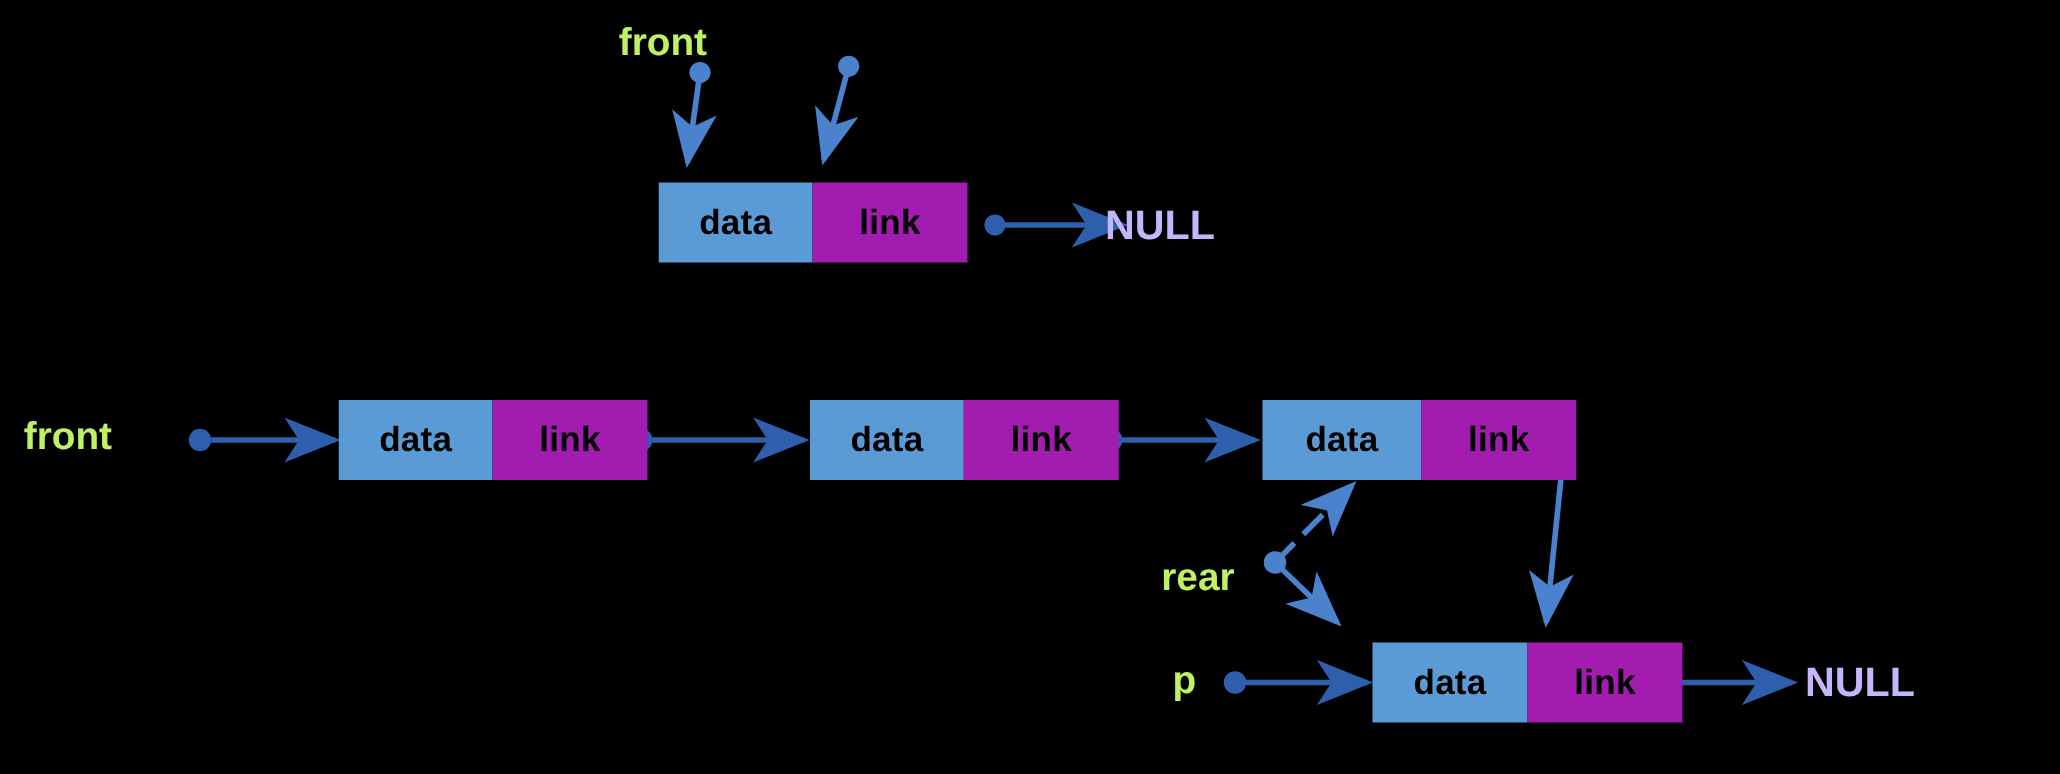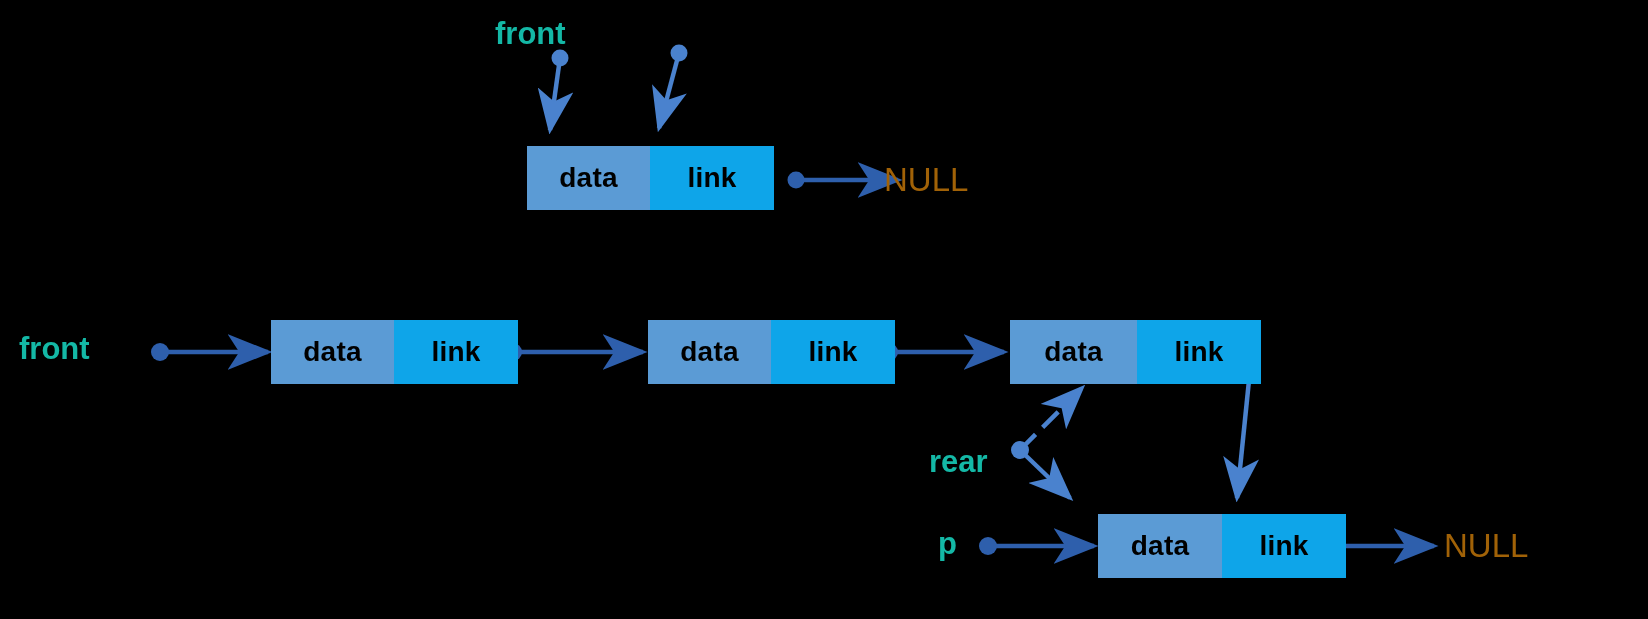--- a/index.html
+++ b/index.html
@@ -3,23 +3,23 @@
 <meta charset="utf-8">
 <style>
   html,body{margin:0;padding:0;background:#000;}
   body{width:1648px;height:619px;overflow:hidden;font-family:"Liberation Sans",sans-serif;}
   #stage{position:relative;width:1648px;height:619px;background:#000;}
   svg#wires{position:absolute;left:0;top:0;width:1648px;height:619px;overflow:visible;}
   .node{position:absolute;display:flex;height:64px;}
   .cell{display:flex;align-items:center;justify-content:center;
         font-size:28px;font-weight:700;color:#000;letter-spacing:.2px;}
   .cell.data{background:#5B9BD5;}
-  .cell.link{background:#0ea5e9;}
-  .ptr-label{position:absolute;font-size:31px;font-weight:700;color:#14b8a6;white-space:nowrap;}
-  .null-label{position:absolute;font-size:33px;font-weight:400;color:#a16207;white-space:nowrap;}
+  .cell.link{background:#a21caf;}
+  .ptr-label{position:absolute;font-size:31px;font-weight:700;color:#bef264;white-space:nowrap;}
+  .null-label{position:absolute;font-size:33px;font-weight:700;color:#c4b5fd;white-space:nowrap;}
 </style>
 </head>
 <body>
 
 <div id="stage">
 
   <svg id="wires" viewBox="0 0 1648 619" xmlns="http://www.w3.org/2000/svg">
     <defs>
       <marker id="ah-dark" markerWidth="10" markerHeight="8" refX="9" refY="4" orient="auto" markerUnits="strokeWidth">
         <path d="M0,0 L10,4 L0,8 L2.6,4 Z" fill="#2E5FAC"></path>

